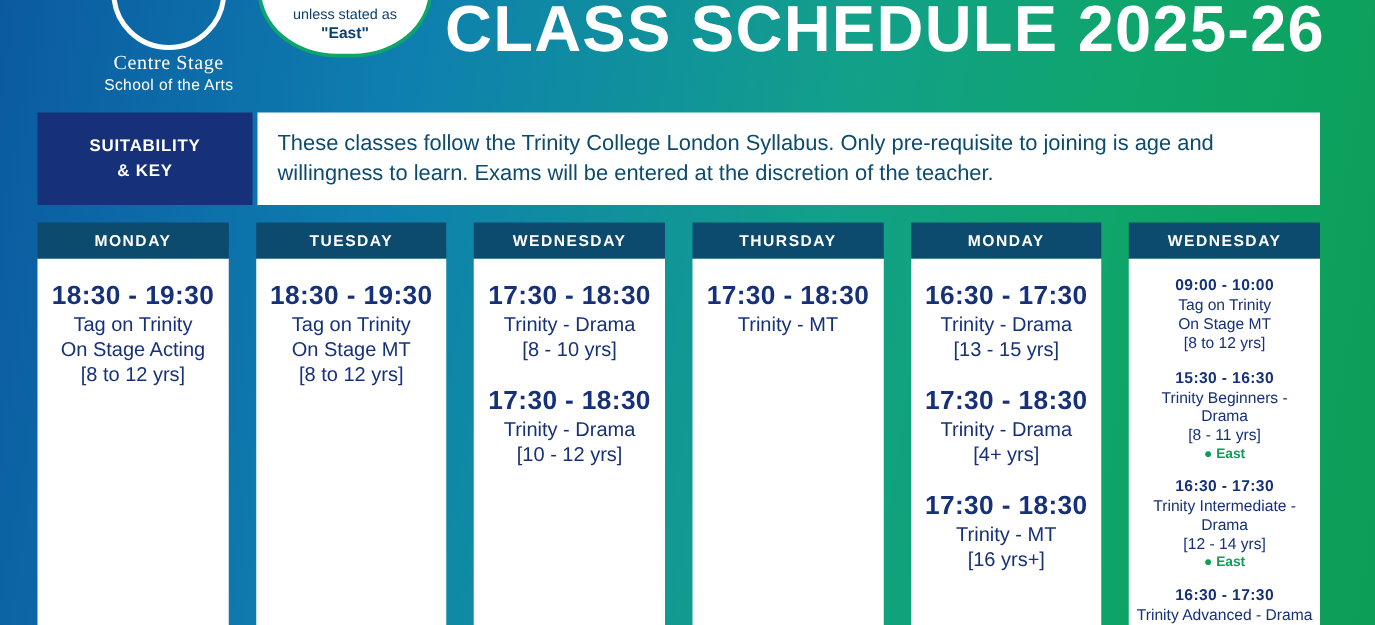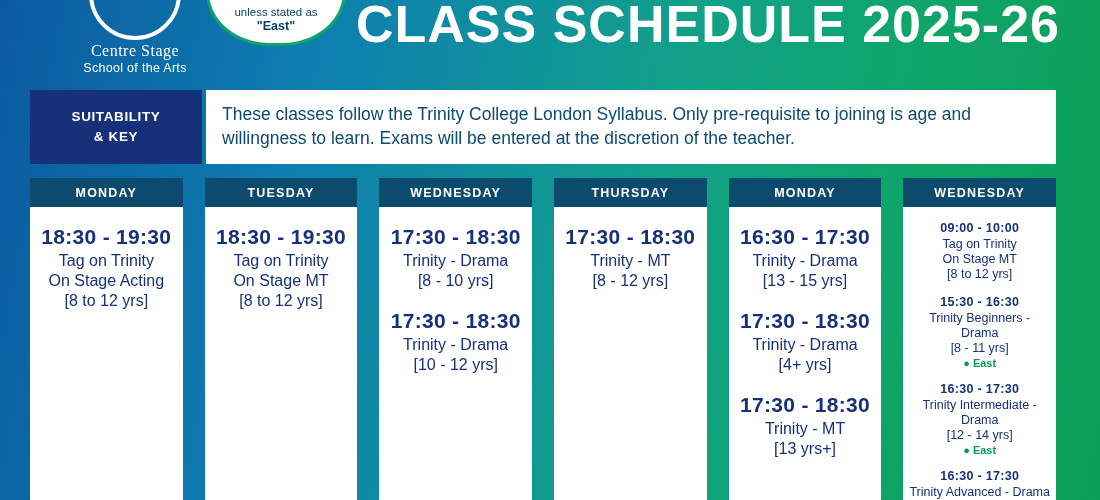--- a/index.html
+++ b/index.html
@@ -224,41 +224,40 @@
           <div class="line">[10 - 12 yrs]</div>
         </div>
       </div>
     </div>
     <div class="day">
       <div class="day-head">THURSDAY</div>
       <div class="day-body">
         <div class="entry">
           <div class="time">17:30 - 18:30</div>
           <div class="line">Trinity - MT</div>
-          <div class="line">[8 - 12 yrs]</div>
         </div>
       </div>
     </div>
     <div class="day">
       <div class="day-head">MONDAY</div>
       <div class="day-body">
         <div class="entry">
           <div class="time">16:30 - 17:30</div>
           <div class="line">Trinity - Drama</div>
           <div class="line">[13 - 15 yrs]</div>
         </div>
         <div class="entry">
           <div class="time">17:30 - 18:30</div>
           <div class="line">Trinity - Drama</div>
           <div class="line">[4+ yrs]</div>
         </div>
         <div class="entry">
           <div class="time">17:30 - 18:30</div>
           <div class="line">Trinity - MT</div>
-          <div class="line">[13 yrs+]</div>
+          <div class="line">[16 yrs+]</div>
         </div>
       </div>
     </div>
     <div class="day compact">
       <div class="day-head">WEDNESDAY</div>
       <div class="day-body">
         <div class="entry">
           <div class="time">09:00 - 10:00</div>
           <div class="line">Tag on Trinity</div>
           <div class="line">On Stage MT</div>

